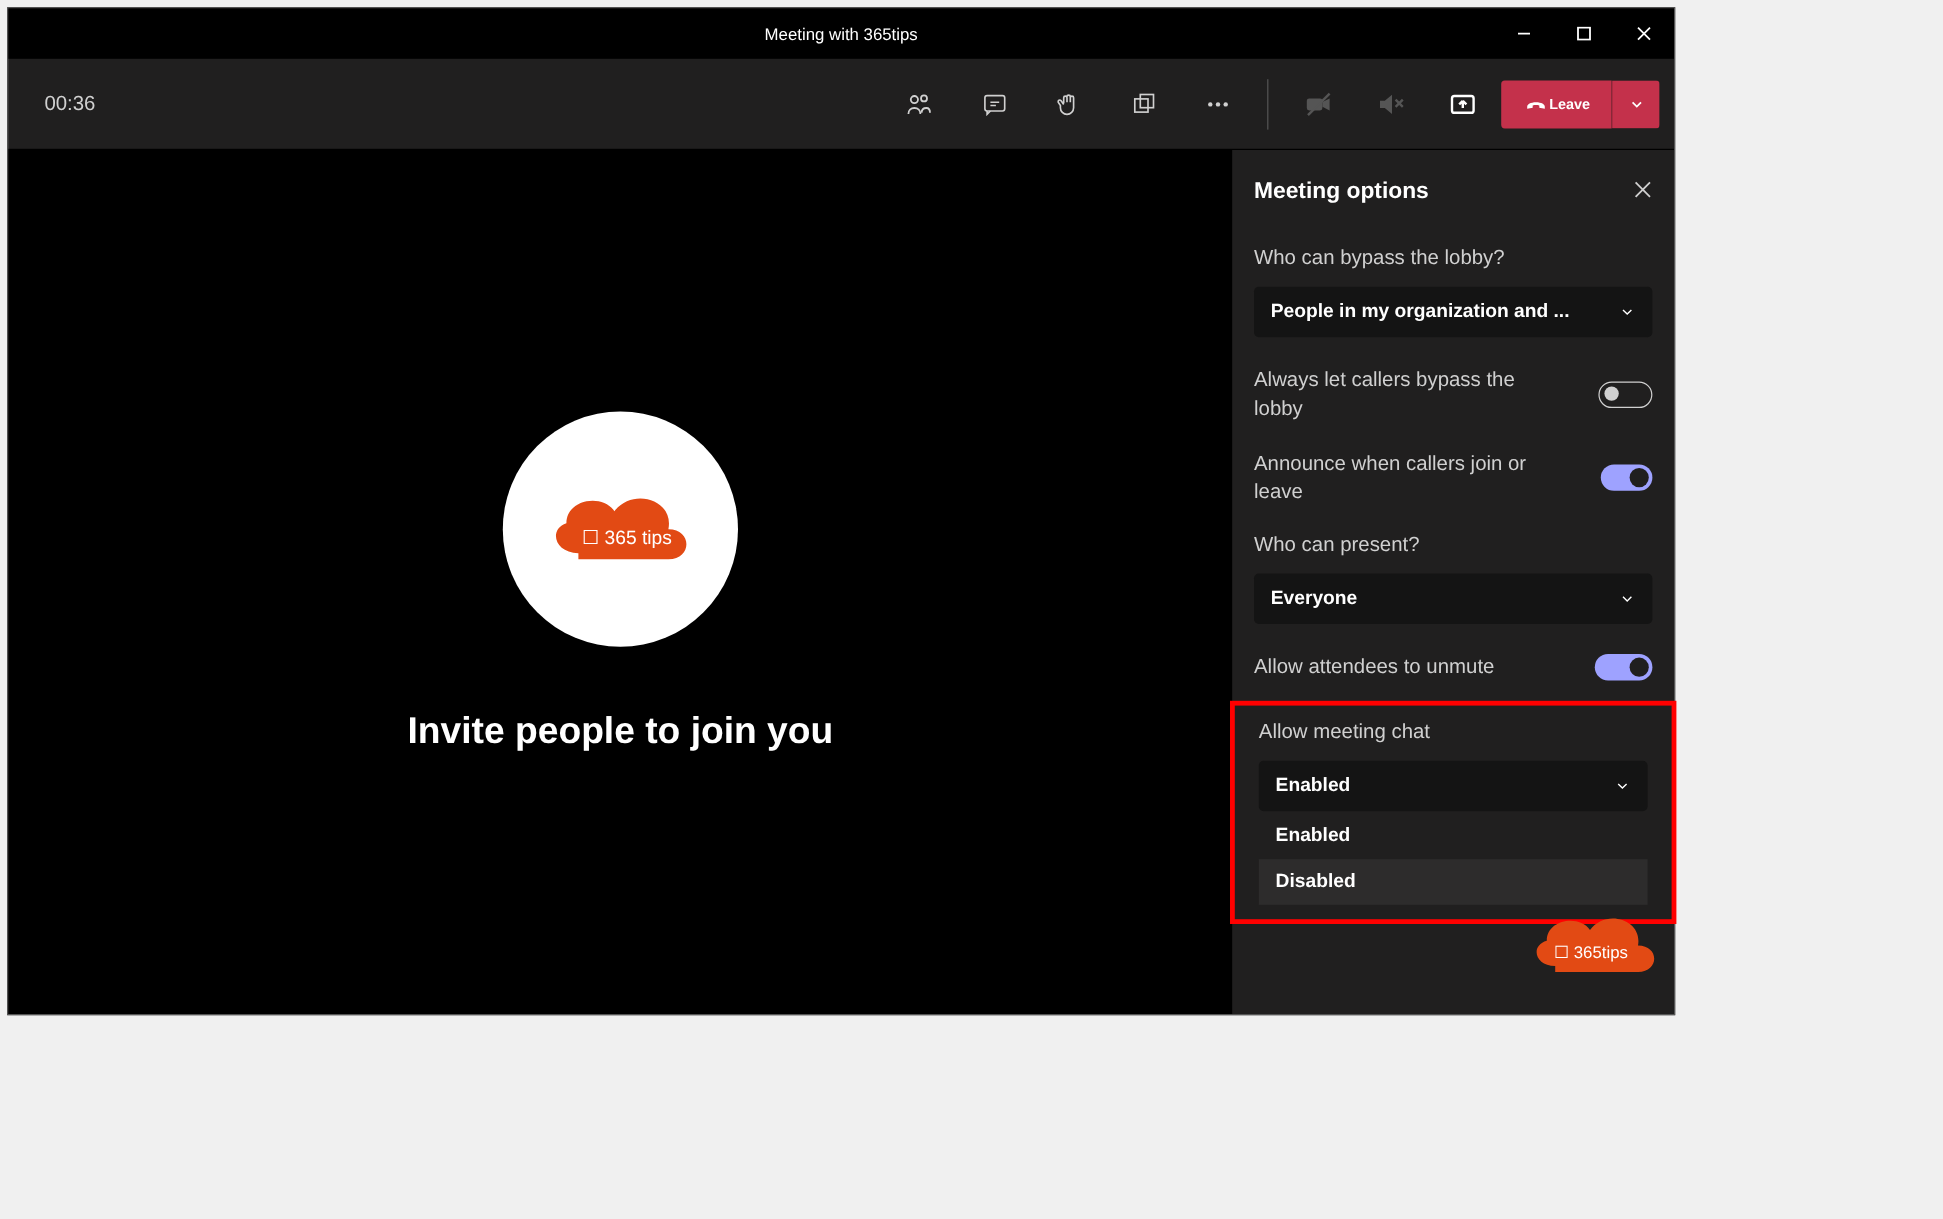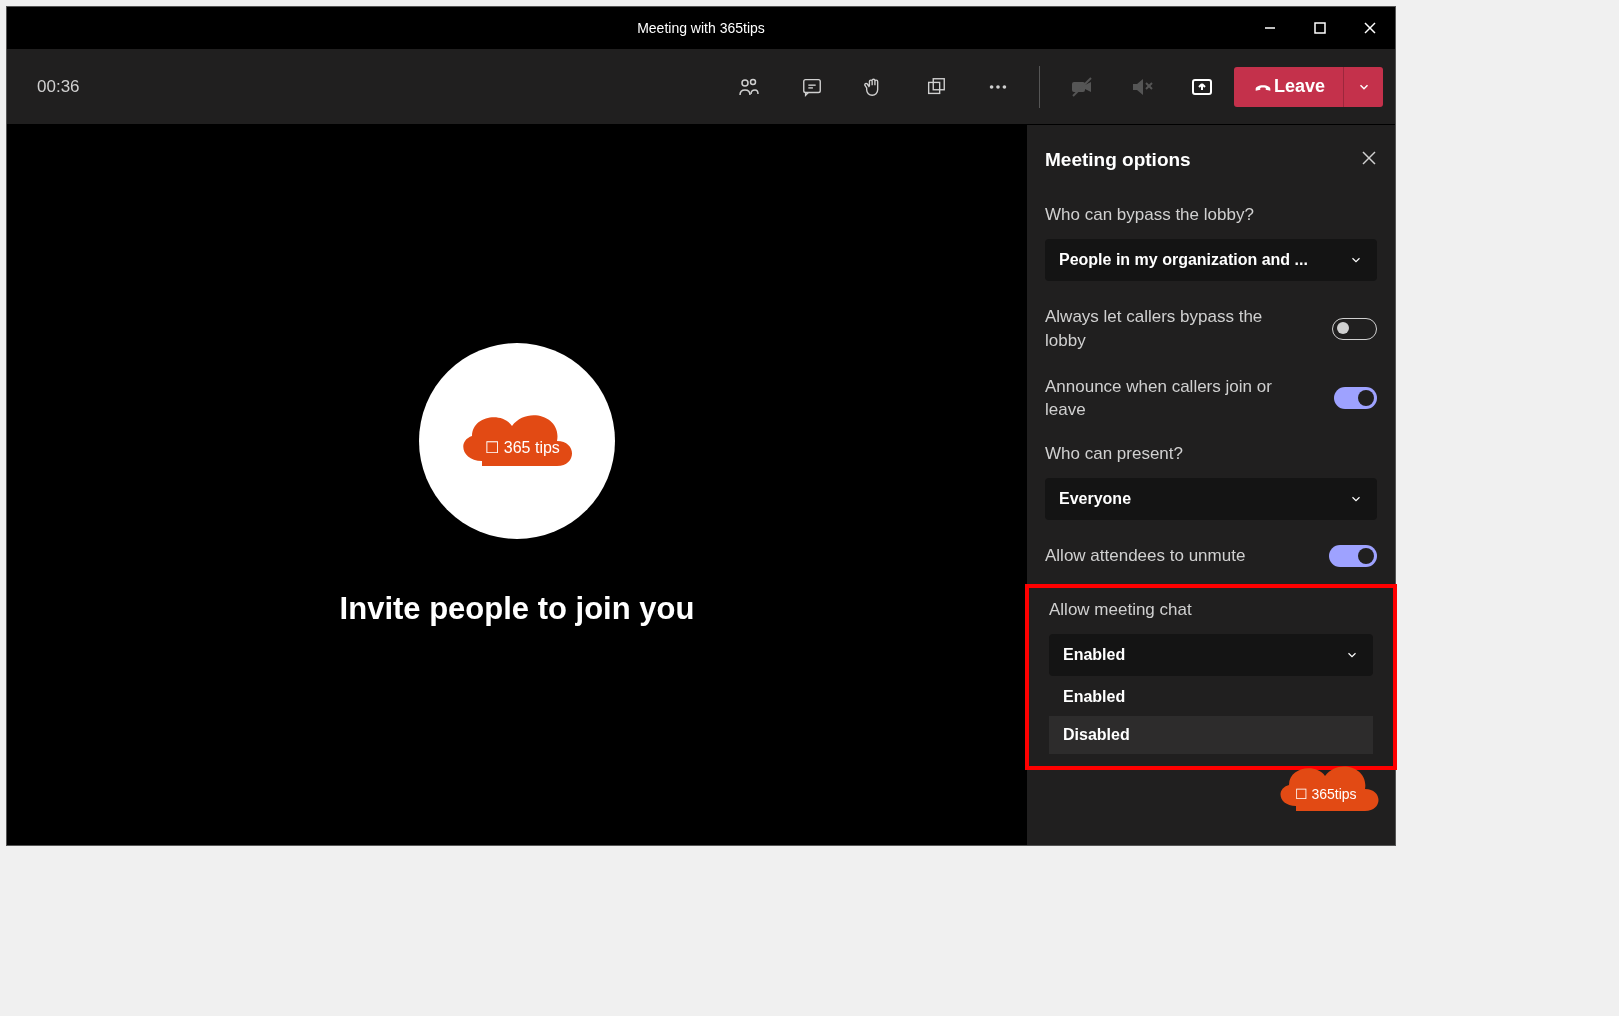--- a/index.html
+++ b/index.html
@@ -12,21 +12,21 @@
 .toolbar { height: 76px; display: flex; align-items: center; padding: 0 12px; border-bottom: 1px solid #000; }
 .timer { color: #d0d0d0; font-size: 17px; margin-left: 18px; }
 .toolbar-spacer { flex: 1; }
 .toolbar-icons { display: flex; align-items: center; gap: 40px; margin-right: 20px; }
 .toolbar-icon { color: #d0d0d0; cursor: pointer; display: flex; align-items: center; justify-content: center; }
 .divider-v { width: 1px; height: 42px; background: #555; margin: 0 10px; }
 .toolbar-media { display: flex; align-items: center; gap: 36px; margin: 0 20px; }
 .media-icon { color: #555; display: flex; align-items: center; }
 .share-icon { color: #fff; }
 .leave-group { display: flex; align-items: center; height: 40px; }
-.leave-btn { background: #c4314b; color: #fff; display: flex; align-items: center; height: 40px; padding: 0 18px; font-size: 18px; font-weight: 600; gap: 0; cursor: pointer; border-radius: 3px 0 0 3px; }
+.leave-btn { background: #c4314b; color: #fff; display: flex; align-items: center; height: 40px; padding: 0 18px; font-size: 12px; font-weight: 600; gap: 0; cursor: pointer; border-radius: 3px 0 0 3px; }
 .leave-dropdown { background: #c4314b; height: 40px; width: 40px; display: flex; align-items: center; justify-content: center; color: #fff; border-left: 1px solid rgba(0,0,0,0.2); cursor: pointer; border-radius: 0 3px 3px 0; }
 .body-area { display: flex; height: calc(100% - 118px); }
 .main-stage { flex: 1; background: #000; display: flex; flex-direction: column; align-items: center; justify-content: center; gap: 12px; }
 .avatar-circle { width: 196px; height: 196px; background: #fff; border-radius: 50%; display: flex; align-items: center; justify-content: center; margin-bottom: 40px; }
 .cloud-logo { position: relative; width: 130px; height: 80px; }
 .cloud-shape { fill: #e24a14; }
 .invite-text { color: #fff; font-size: 31px; font-weight: 700; }
 .side-panel { width: 368px; background: #201f1f; padding: 24px 18px; position: relative; }
 .panel-header { display: flex; justify-content: space-between; align-items: center; margin-bottom: 34px; }
 .panel-title { color: #fff; font-size: 19px; font-weight: 700; }

